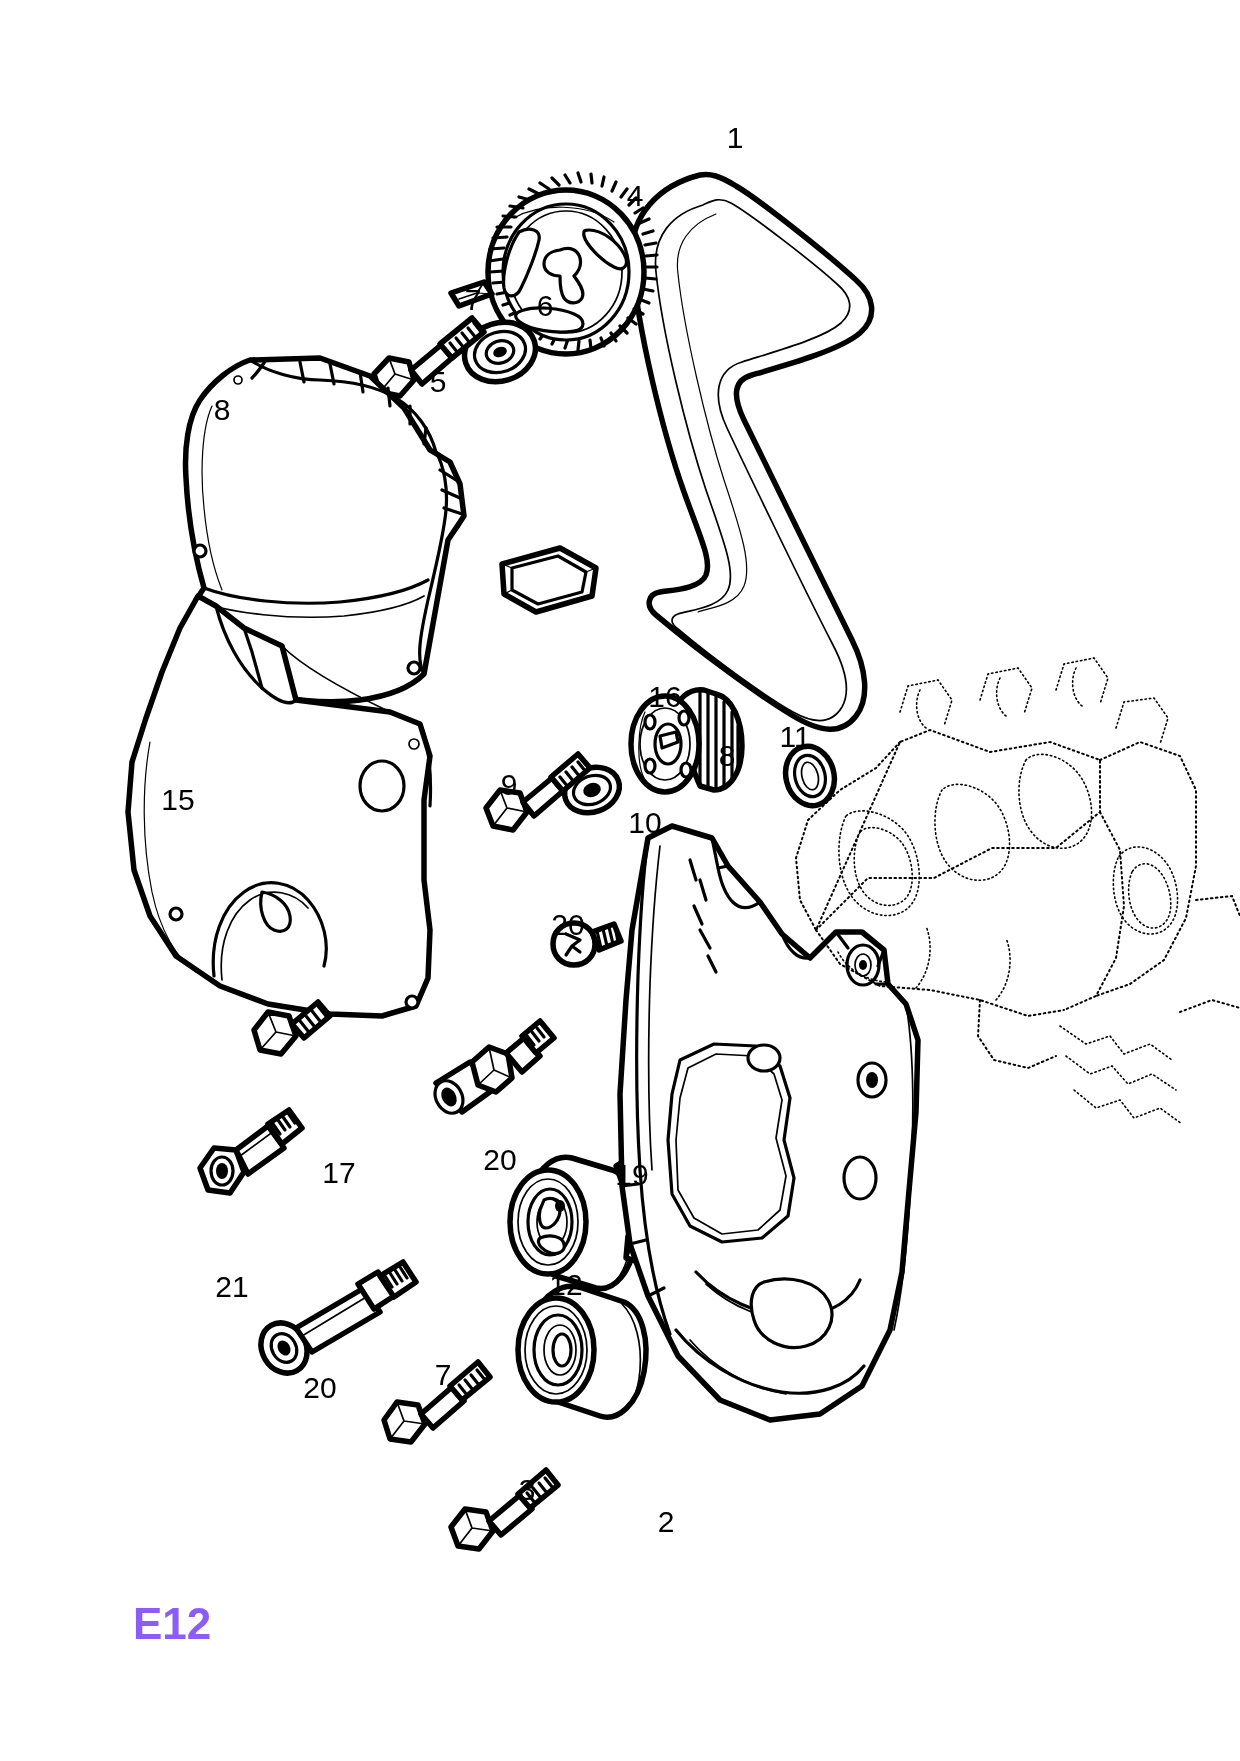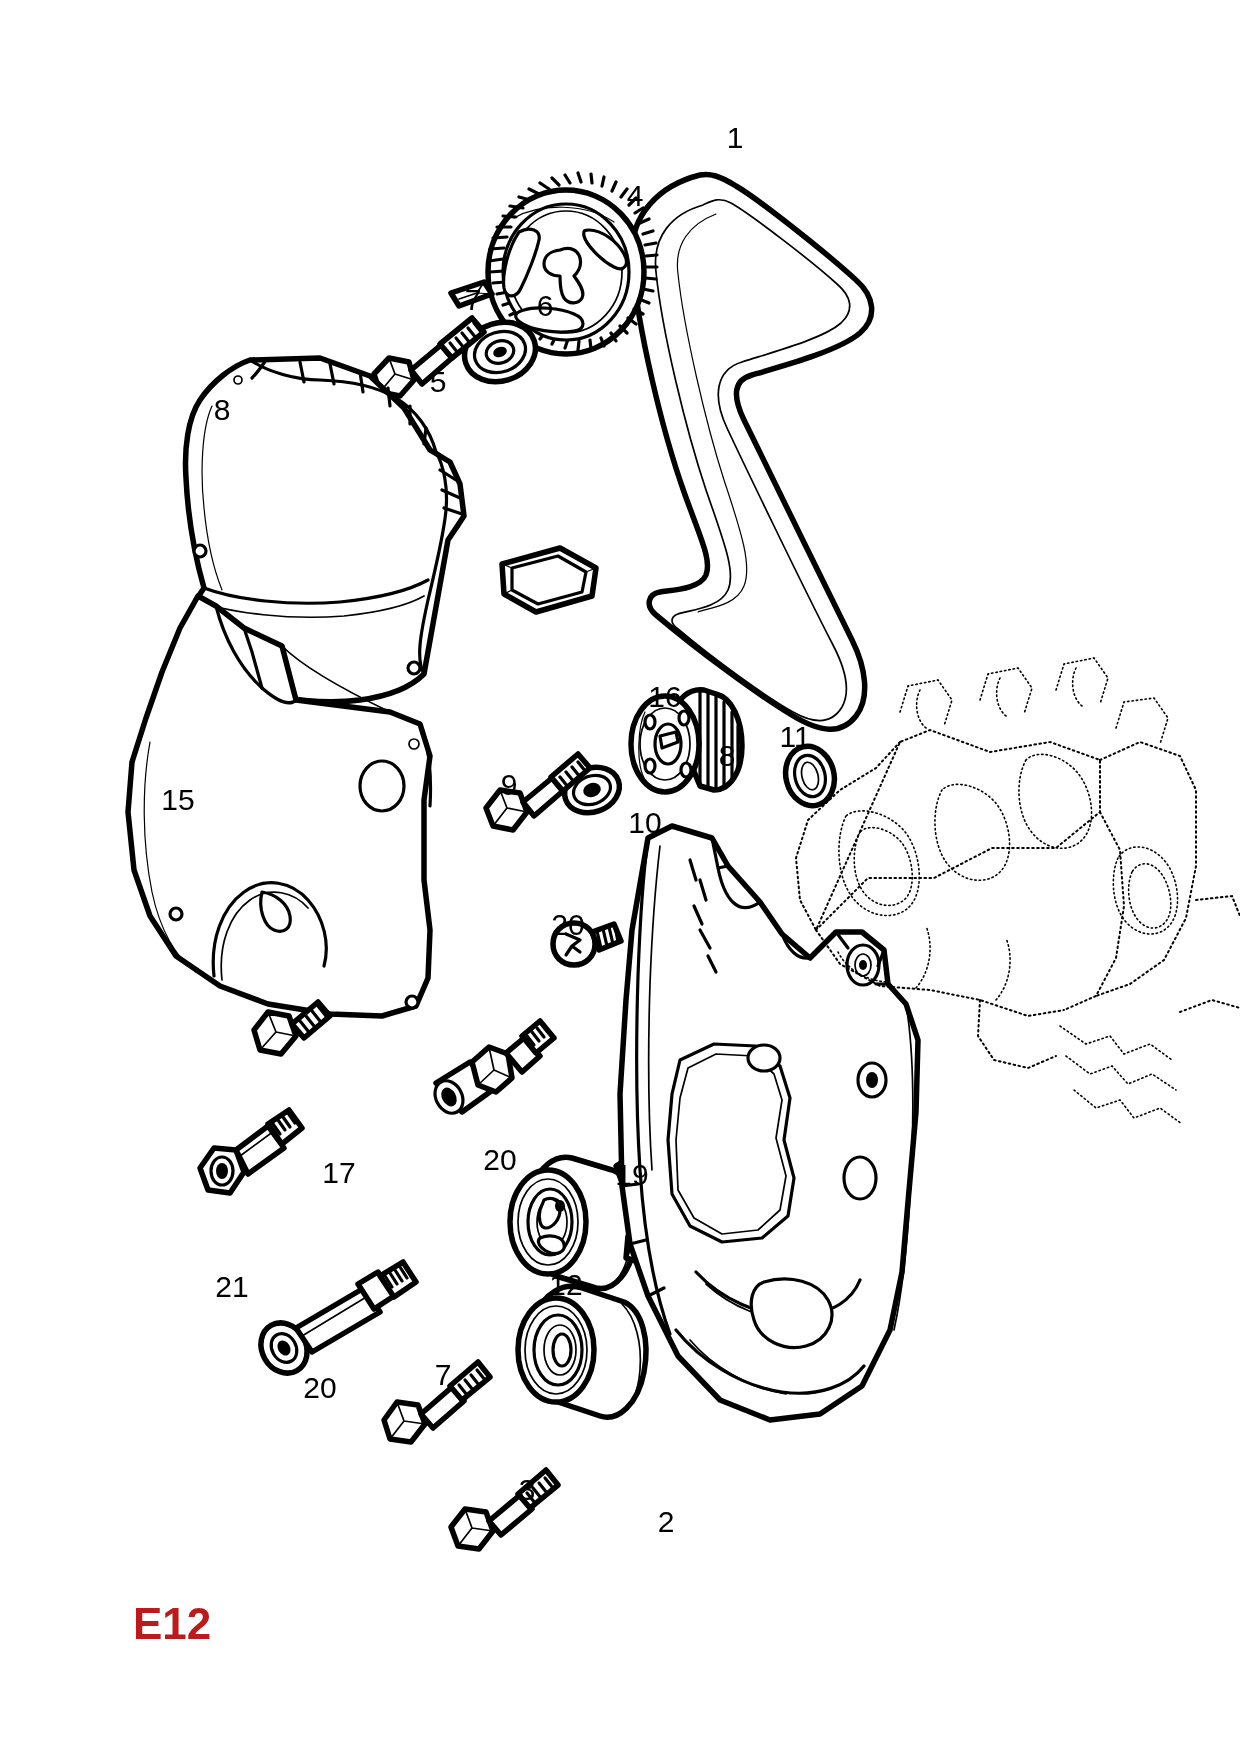--- a/index.html
+++ b/index.html
@@ -44,21 +44,21 @@
     line-height: 1;
     white-space: nowrap;
     pointer-events: auto;
     transform: translate(-50%, -50%);
   }
   .sheet-code {
     position: absolute;
     font-family: "Liberation Sans", sans-serif;
     font-size: 44px;
     font-weight: 700;
-    color: #b91c1c;
+    color: #8b5cf6;
     letter-spacing: 0px;
     line-height: 1;
     white-space: nowrap;
   }
   
   .ln-heavy { fill: none; stroke: #000; stroke-width: 5.5; stroke-linejoin: round; stroke-linecap: round; }
   .ln-med   { fill: none; stroke: #000; stroke-width: 3.2; stroke-linejoin: round; stroke-linecap: round; }
   .ln-thin  { fill: none; stroke: #000; stroke-width: 1.7; stroke-linejoin: round; stroke-linecap: round; }
   .ln-hair  { fill: none; stroke: #000; stroke-width: 1.2; stroke-linejoin: round; stroke-linecap: round; }
   .fill-w   { fill: #ffffff; }

